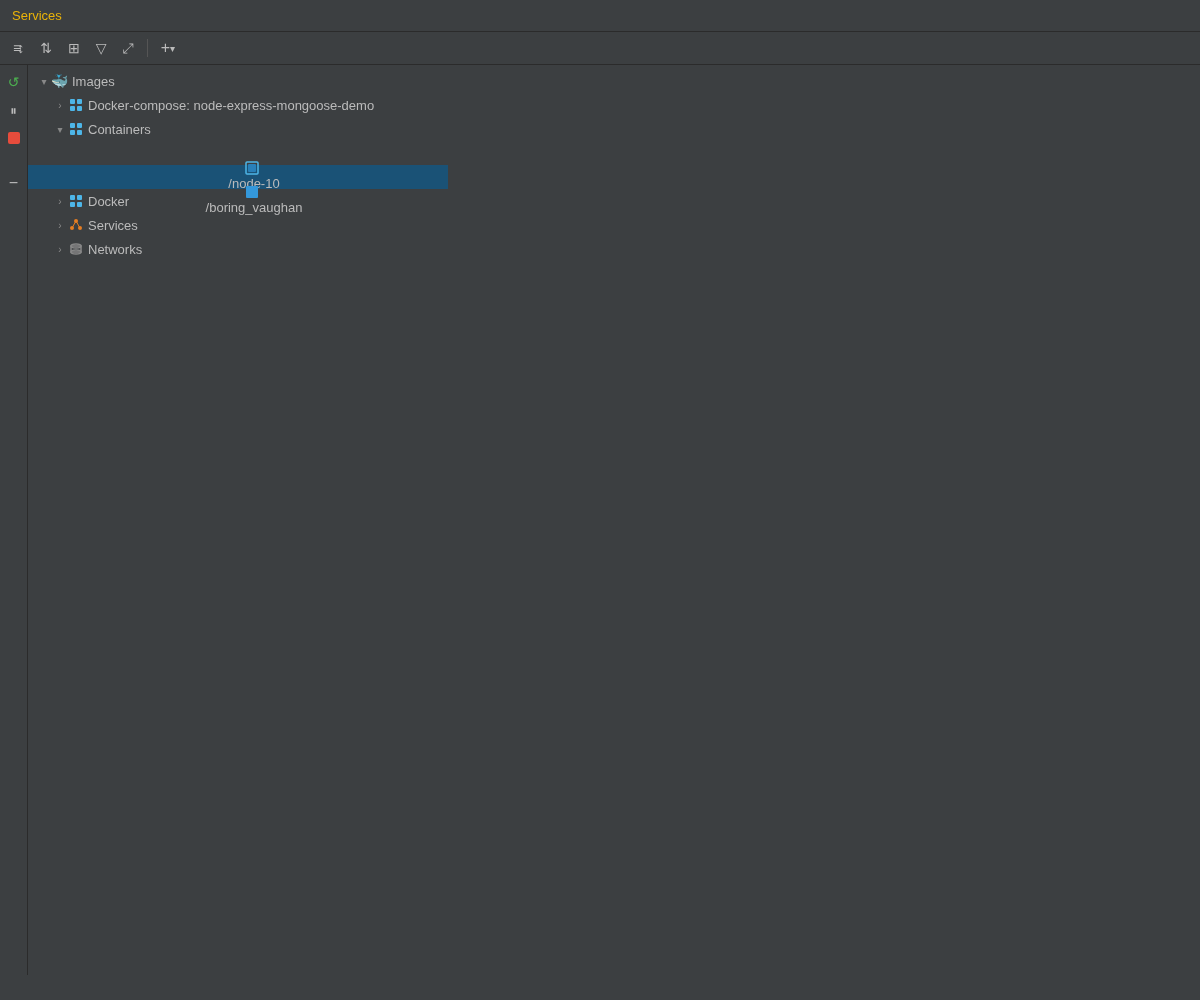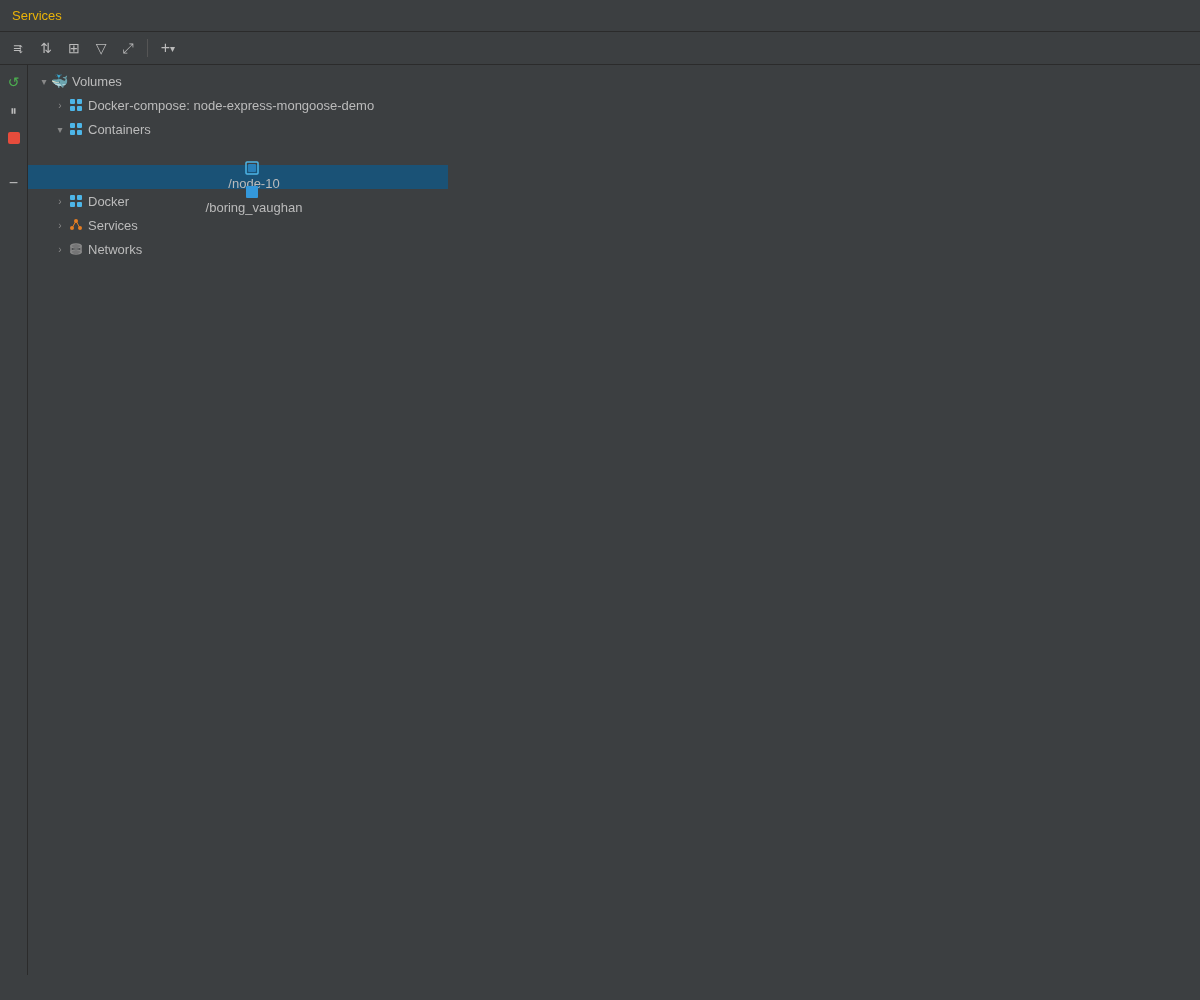--- a/index.html
+++ b/index.html
@@ -177,21 +177,21 @@
     <button class="left-icon-btn">
       <span style="color:#bbbbbb; font-size:16px; line-height:1;">−</span>
     </button>
   </div>
 
   <div class="tree-panel">
 
     <div class="tree-item tree-indent-0">
       <span class="chevron">▾</span>
       <span class="tree-icon icon-docker">🐳</span>
-      <span>Volumes</span>
+      <span>Images</span>
     </div>
 
     <div class="tree-item tree-indent-1">
       <span class="chevron">›</span>
       <span class="tree-icon">
         <svg width="14" height="14" viewBox="0 0 14 14">
           <rect x="1" y="1" width="5" height="5" fill="#4db6e8" rx="1"></rect>
           <rect x="8" y="1" width="5" height="5" fill="#4db6e8" rx="1"></rect>
           <rect x="1" y="8" width="5" height="5" fill="#4db6e8" rx="1"></rect>
           <rect x="8" y="8" width="5" height="5" fill="#4db6e8" rx="1"></rect>

